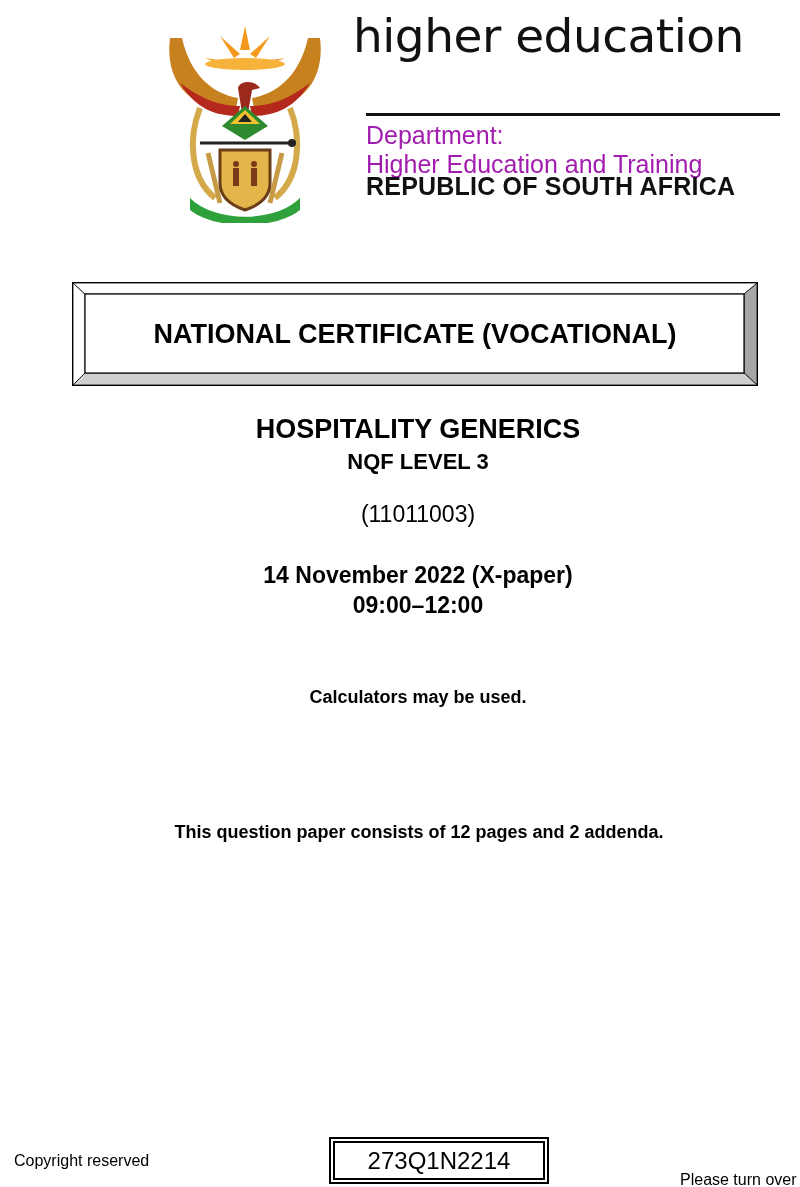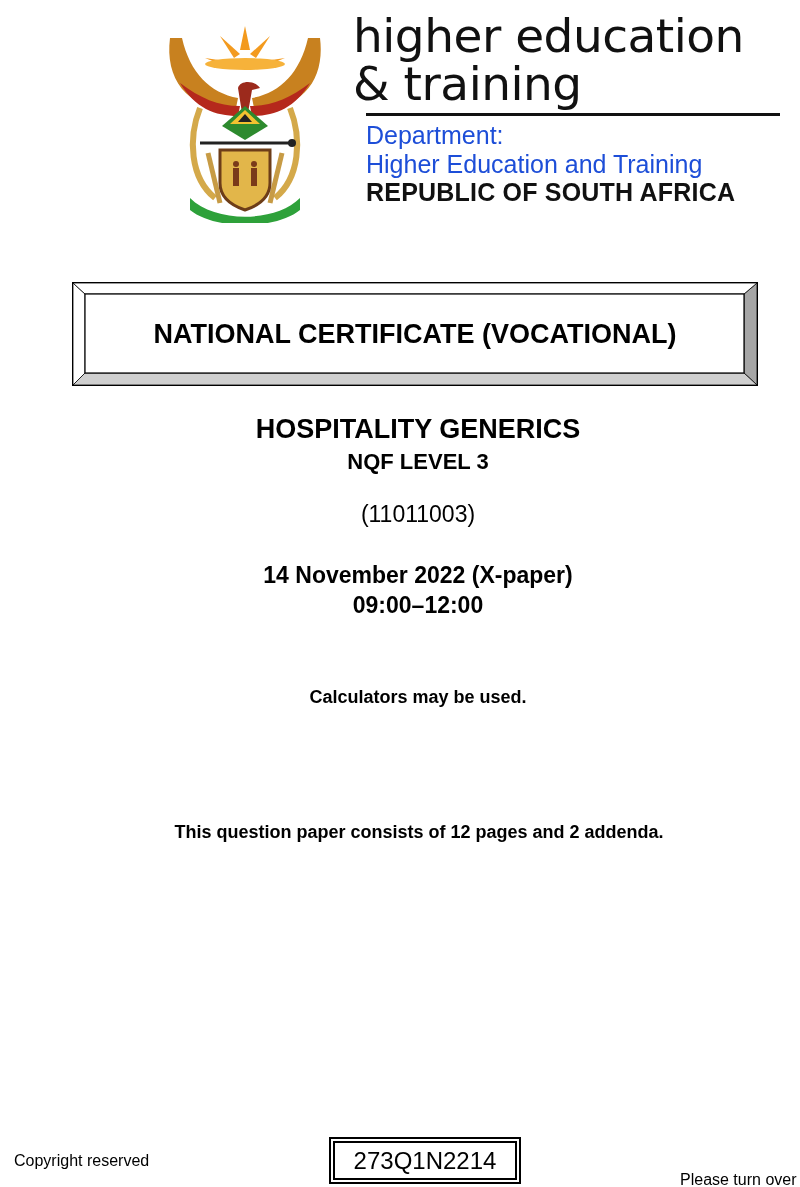--- a/index.html
+++ b/index.html
@@ -1,34 +1,34 @@
 <!DOCTYPE html>
 <html><head>
 <meta charset="utf-8">
 <style>
   html, body { margin:0; padding:0; background:#fff; }
   body { width:800px; height:1187px; position:relative; overflow:hidden; font-family:"Liberation Sans", sans-serif; color:#000; }
   .abs { position:absolute; }
   .crest { left:160px; top:18px; width:170px; height:205px; }
   .brand1 { left:353px; top:12px; font-family:"DejaVu Sans", sans-serif; font-size:47px; line-height:48px; letter-spacing:-0.5px; color:#111; white-space:nowrap; }
   .brand-rule { left:366px; top:113px; width:414px; height:3px; background:#111; }
-  .dept { left:366px; top:121px; font-size:25px; line-height:29px; color:#1d4ed8; white-space:nowrap; }
-  .rsa { left:366px; top:178px; font-size:25px; line-height:29px; font-weight:bold; color:#111; white-space:nowrap; letter-spacing:0.2px; }
+  .dept { left:366px; top:121px; font-size:25px; line-height:29px; color:#a21caf; white-space:nowrap; }
+  .rsa { left:366px; top:172px; font-size:25px; line-height:29px; font-weight:bold; color:#111; white-space:nowrap; letter-spacing:0.2px; }
   .banner { left:72px; top:282px; width:686px; height:104px; }
   .banner-text { left:72px; top:282px; width:686px; height:104px; display:flex; align-items:center; justify-content:center; font-size:27px; font-weight:bold; }
   .center { left:0; width:836px; text-align:center; }
   .subject { top:413px; font-size:27px; font-weight:bold; line-height:32px; }
   .level { top:449px; font-size:22px; font-weight:bold; line-height:26px; }
   .code { top:500px; font-size:23px; line-height:28px; }
   .date { top:561px; font-size:23px; font-weight:bold; line-height:28px; }
   .time { top:591px; font-size:23px; font-weight:bold; line-height:28px; }
   .calc { top:686px; font-size:18px; font-weight:bold; line-height:22px; }
   .pages { top:821px; font-size:18px; font-weight:bold; line-height:22px; left:0; width:838px; }
   .copyright { left:14px; top:1151px; font-size:16px; line-height:20px; }
-  .ref-box { left:329px; top:1137px; width:192px; height:47px; box-sizing:border-box; border:2px solid #000; padding:2px; }
+  .ref-box { left:329px; top:1137px; width:220px; height:47px; box-sizing:border-box; border:2px solid #000; padding:2px; }
   .ref-inner { width:100%; height:100%; box-sizing:border-box; border:2px solid #000; display:flex; align-items:center; justify-content:center; font-size:24px; }
   .turn { left:680px; top:1170px; font-size:16px; line-height:20px; white-space:nowrap; }
 </style>
 </head>
 <body>
 
 <svg class="abs crest" viewBox="0 0 170 205">
 
   <g fill="#f39a1e">
     <polygon points="85,8 90,32 80,32"></polygon>
@@ -65,21 +65,20 @@
     <rect x="73" y="150" width="6" height="18"></rect>
     <circle cx="94" cy="146" r="3"></circle>
     <rect x="91" y="150" width="6" height="18"></rect>
   </g>
 
   <path d="M30,180 C55,205 115,205 140,180 L140,192 C115,212 55,212 30,192 Z" fill="#2ea13a"></path>
 </svg>
 
 <div class="abs brand1">
   <div>higher education</div>
-  <div>&amp; training</div>
 </div>
 <div class="abs brand-rule"></div>
 <div class="abs dept">
   <div>Department:</div>
   <div>Higher Education and Training</div>
 </div>
 <div class="abs rsa">REPUBLIC OF SOUTH AFRICA</div>
 
 <svg class="abs banner" viewBox="0 0 686 104">
   <rect x="0.5" y="0.5" width="685" height="103" fill="#fff" stroke="#000" stroke-width="1"></rect>

